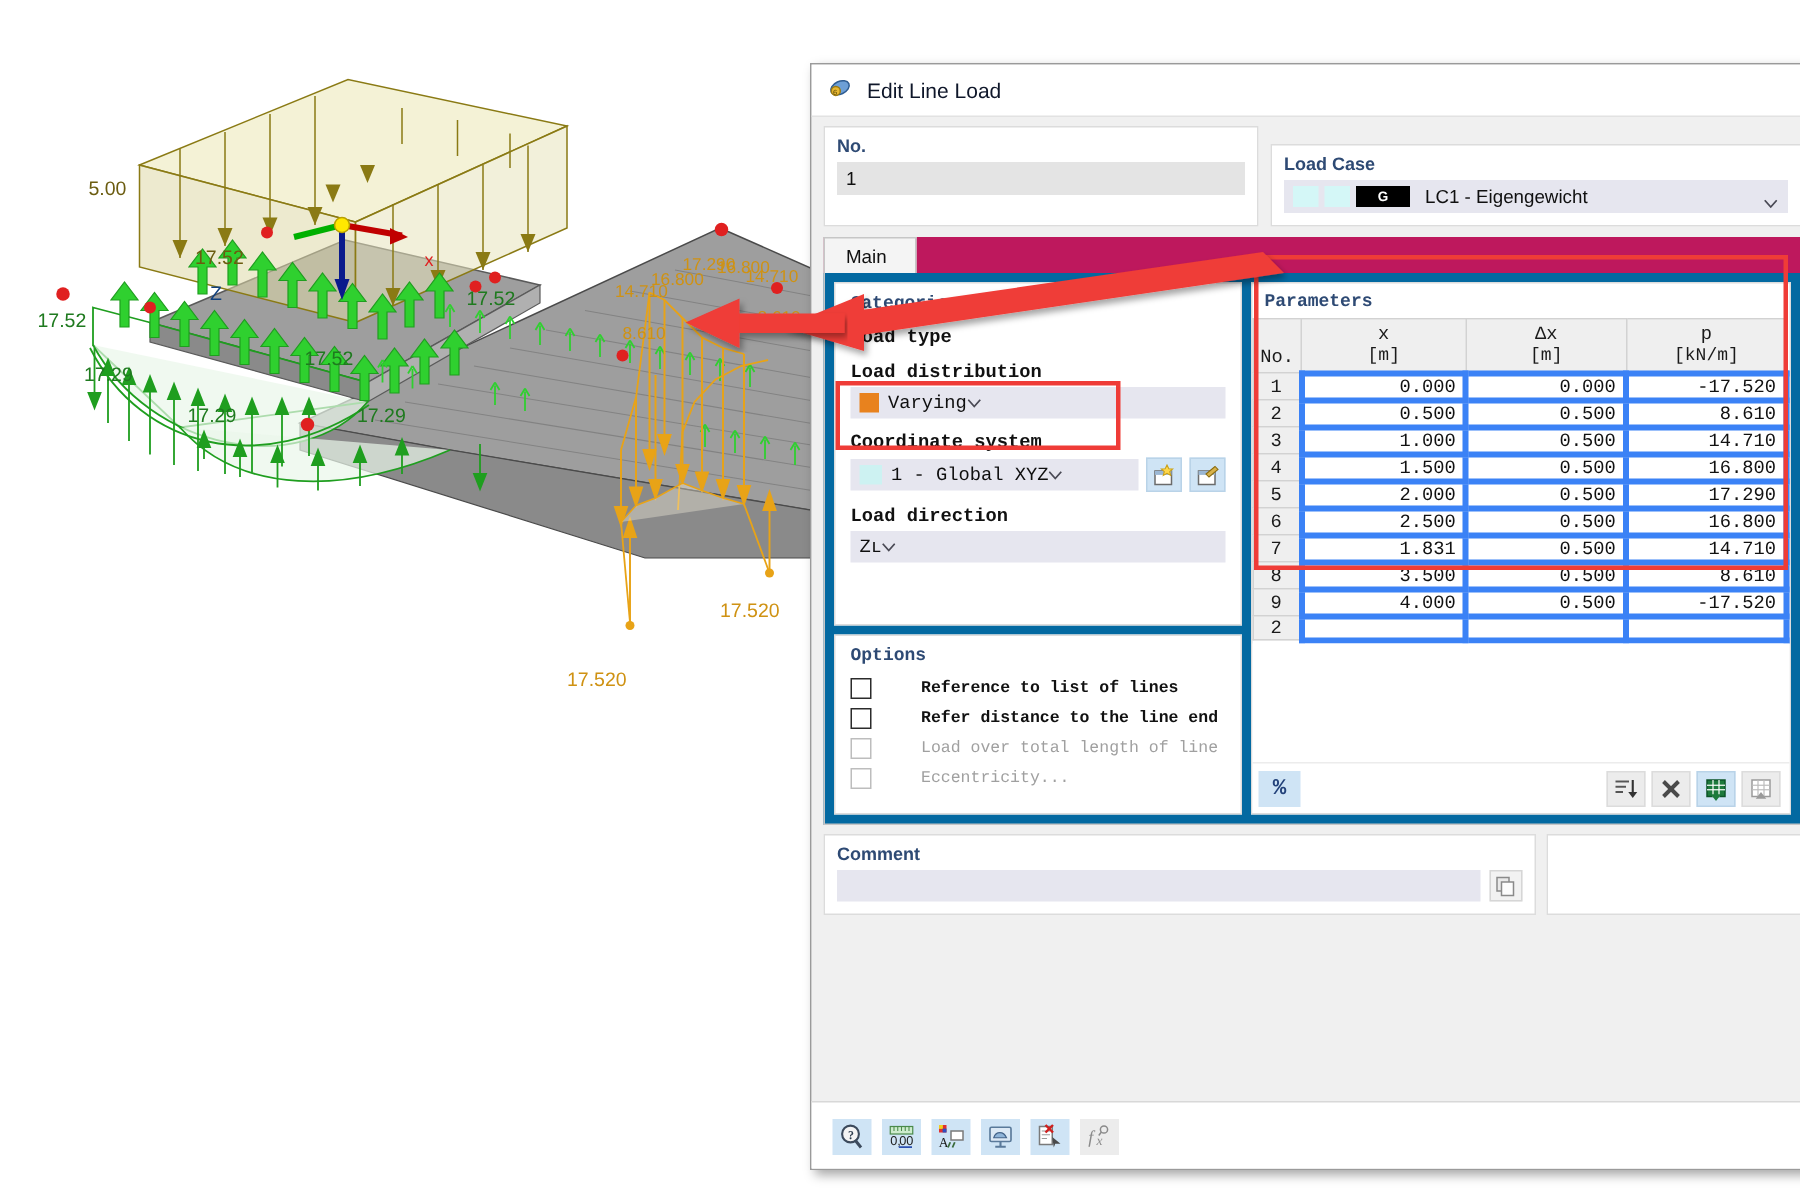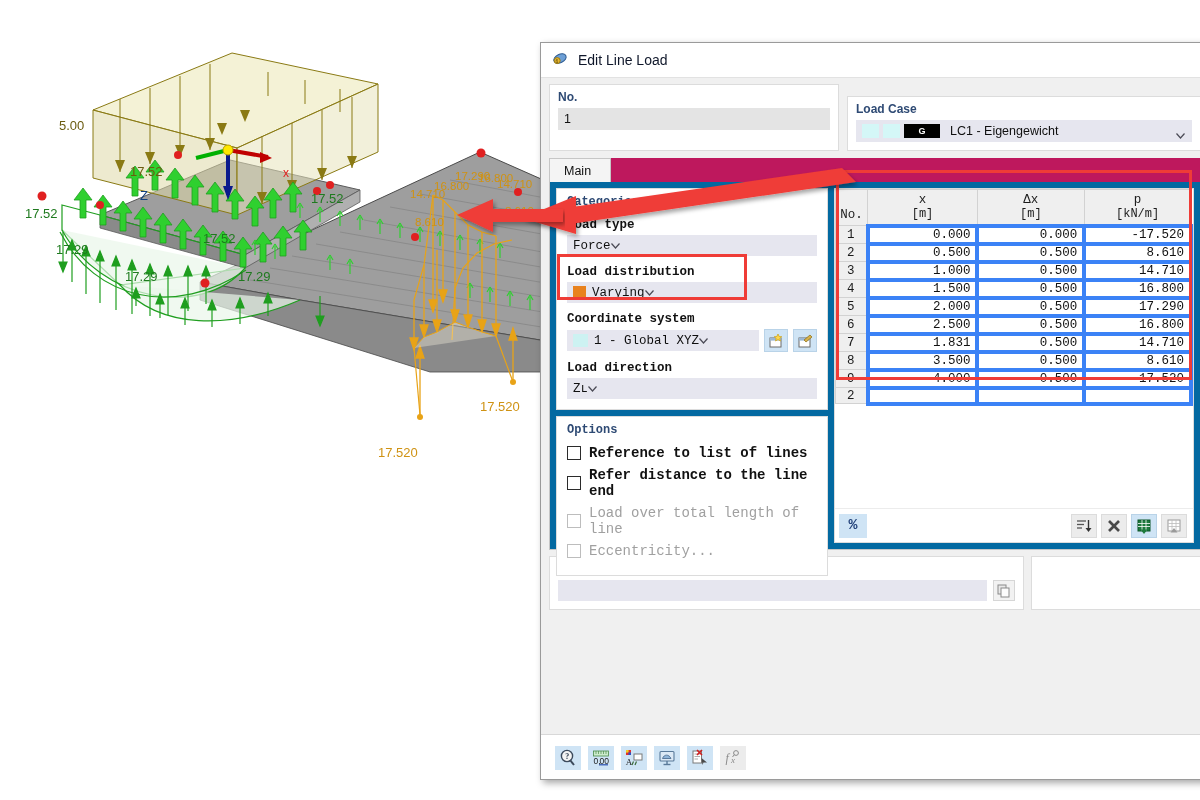--- a/index.html
+++ b/index.html
@@ -79,21 +79,21 @@
     padding: 0 6px; font-size: 12.5px; color: #0f0f0f; position: relative; width: 100%;
   }
   .combo-row { display: flex; gap: 5px; align-items: center; }
   .iconbtn {
     width: 24px; height: 23px; background: #cfe4f5; border: 1px solid #b9d3e8;
     display: flex; align-items: center; justify-content: center;
   }
   .chk-row { display: flex; align-items: center; gap: 8px; margin-bottom: 6px; }
   .chk { width: 14px; height: 14px; border: 1.4px solid #2b2b2b; background: #ffffff; flex: none; }
   .chk.dis { border-color: #bdbdbd; }
-  .chk-label { font-size: 14px; color: #111111; font-weight: bold; }
+  .chk-label { font-size: 11px; color: #111111; font-weight: bold; margin-left: 25px; }
   .chk-label.dis { color: #a0a0a0; font-weight: normal; }
 
   
   .rightcol { flex: 1; background: #ffffff; border: 1px solid #dcdcdc; display: flex;
               flex-direction: column; position: relative; }
   .rc-title { font-size: 12px; color: #2e4a74; font-weight: bold; padding: 5px 0 4px 8px; }
   table.ptab { border-collapse: collapse; width: 100%; table-layout: fixed; font-size: 12px; }
   table.ptab th {
     background: #efefef; border: 1px solid #d2d2d2; font-weight: normal; color: #1a1a1a;
     height: 36px; font-size: 12.5px; padding: 0;
@@ -466,28 +466,20 @@
       </div>
 
       <div class="content">
 
         <div class="leftcol">
 
           <div class="panel" style="height:246px;">
             <div class="panel-title">Categories</div>
 
             <div class="flabel">Load type</div>
-            <div class="combo2">
-              <span>Force</span>
-              <span class="caret">
-                <svg width="9" height="6" viewBox="0 0 9 6">
-                    <path d="M0.5,0.5 L4.5,5 L8.5,0.5" fill="none" stroke="#4a4a55" stroke-width="1.2"></path>
-                  </svg>
-              </span>
-            </div>
 
             <div class="flabel">Load distribution</div>
             <div class="combo2">
               <span style="width:13px;height:13px;background:#e8821e;display:inline-block;margin-right:6px;"></span>
               <span>Varying</span>
               <span class="caret">
                 <svg width="9" height="6" viewBox="0 0 9 6">
                     <path d="M0.5,0.5 L4.5,5 L8.5,0.5" fill="none" stroke="#4a4a55" stroke-width="1.2"></path>
                   </svg>
               </span>
@@ -546,20 +538,21 @@
               <span class="chk-label dis">Load over total length of line</span>
             </div>
             <div class="chk-row">
               <span class="chk dis"></span>
               <span class="chk-label dis">Eccentricity...</span>
             </div>
           </div>
         </div>
 
         <div class="rightcol">
+          <div class="rc-title">Parameters</div>
           <table class="ptab">
             <colgroup>
                 <col style="width:32px">
                 <col style="width:34%">
                 <col style="width:33%">
                 <col style="width:33%">
               </colgroup>
             <thead>
               <tr>
                 <th>

